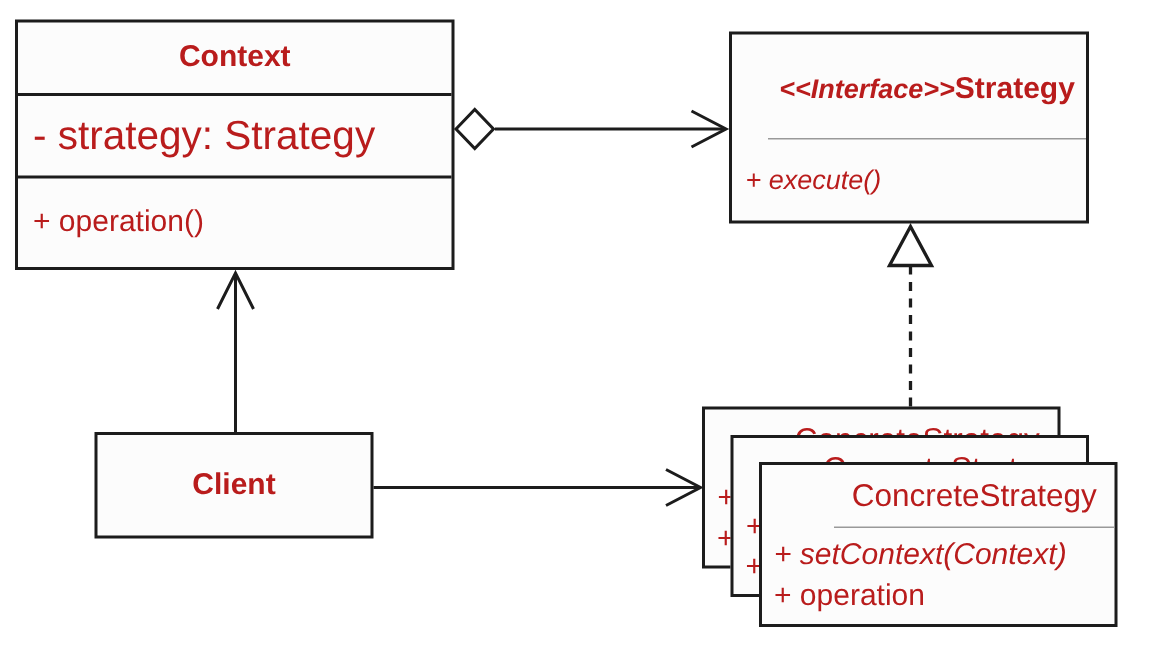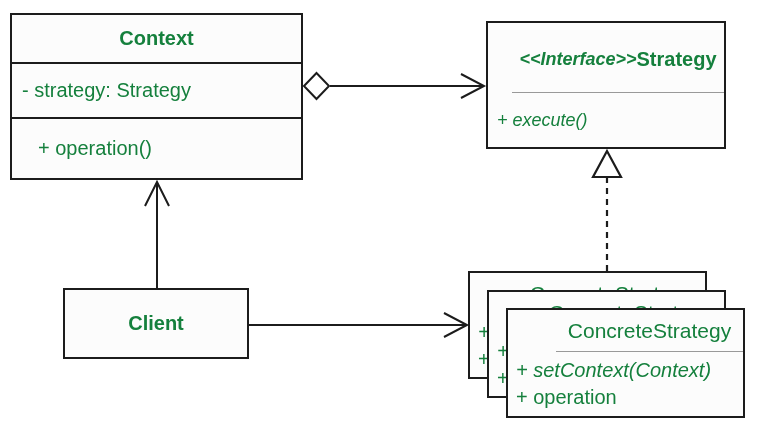--- a/index.html
+++ b/index.html
@@ -6,21 +6,21 @@
     margin: 0;
     padding: 0;
     background: #ffffff;
   }
   .canvas {
     position: relative;
     width: 775px;
     height: 433px;
     background: #ffffff;
     font-family: "Liberation Sans", sans-serif;
-    color: #15803d;
+    color: #b91c1c;
     overflow: hidden;
   }
   .uml-box {
     position: absolute;
     box-sizing: border-box;
     background: #fcfcfc;
     border: 2px solid #1c1c1c;
     display: flex;
     flex-direction: column;
   }
@@ -30,28 +30,27 @@
     height: 47px;
     border-bottom: 2px solid #1c1c1c;
     display: flex; align-items: center; justify-content: center;
     font-weight: bold; font-size: 20px;
   }
   .ctx-attr {
     height: 53px;
     border-bottom: 2px solid #1c1c1c;
     display: flex; align-items: center;
     padding-left: 10px;
-    font-size: 20px;
+    font-size: 27px;
   }
   .ctx-method {
     flex: 1;
     display: flex; align-items: center;
     padding-left: 10px;
     font-size: 20px;
-    margin-left: 16px;
   }
   
   .box-strategy { left: 486px; top: 21px; width: 240px; height: 128px; }
   .str-title {
     height: 66px;
     border-bottom: 1.5px solid #999999;
     display: flex; 
     align-items: center; justify-content: center;
     padding-top: 3px;
     margin-left: 24px;

